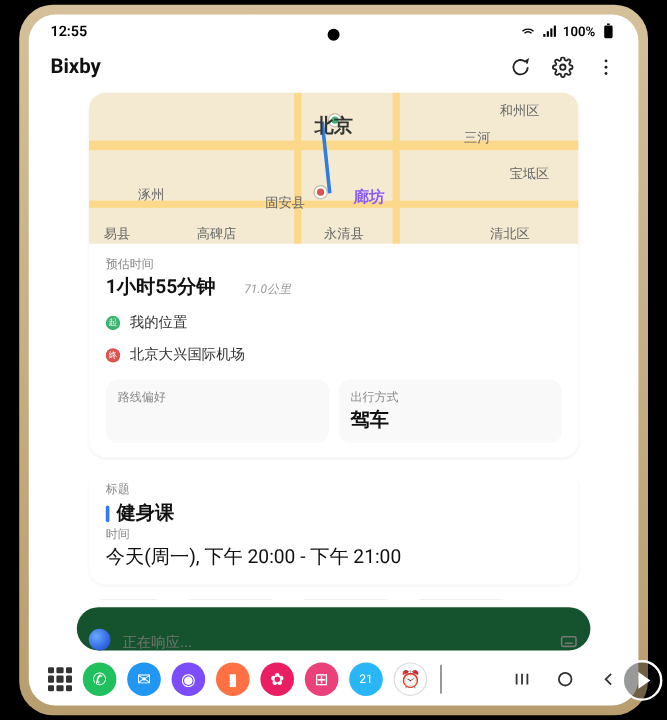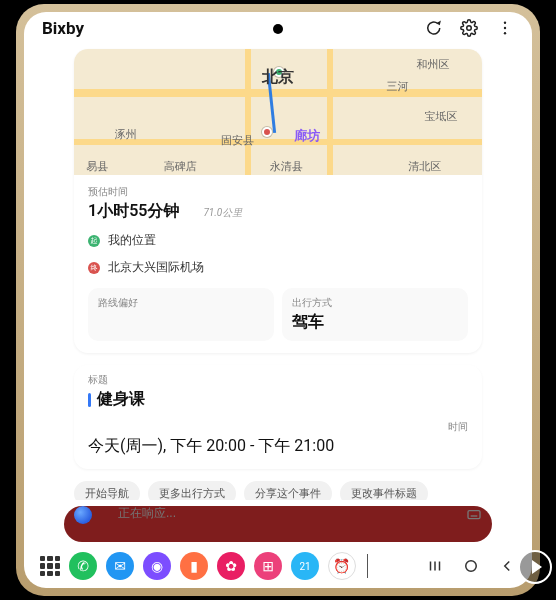--- a/index.html
+++ b/index.html
@@ -132,25 +132,25 @@
   .section { margin-top:12px; padding: 8px 14px 12px; background:#fff; border-radius:14px; box-shadow:0 1px 3px rgba(0,0,0,.05); }
   .title-bar { display:flex; align-items:center; gap:6px; }
   .accent { width:3px; height:14px; background:#3478f6; border-radius:2px; }
   .chip-row { display:flex; gap:8px; margin-top:12px; margin-bottom:4px; overflow-x:auto; }
   .chip { flex-shrink:0; font-size:11px; color:#555; background:#f1f1f1; border-radius:14px; padding:5px 11px; cursor:pointer;}
   
   .input-bar {
     margin: 6px 40px 6px;
     height: 36px;
     display:flex;
-    align-items:flex-start;
-    background:#7f1d1d;
+    align-items:flex-end;
+    background:#14532d;
     border-radius: 18px;
     padding: 0 10px;
-    gap:26px;
+    gap:10px;
   }
   .bixby-dot {
     width:18px; height:18px;
     background: radial-gradient(circle at 35% 35%, #6aa8ff, #2a5fe0 70%);
     border-radius:50%;
   }
   .input-bar input {
     flex:1;
     border:none;
     background:transparent;
@@ -205,20 +205,39 @@
     margin-left:3px;
   }
 </style>
 </head>
 <body>
 
 <div class="device">
   <div class="screen">
     <div class="camera"></div>
 
+    <div class="status-bar">
+      <span>12:55</span>
+      <div class="status-right">
+        <svg viewBox="0 0 24 24" fill="none" stroke="currentColor" stroke-width="2">
+            <path d="M4 12c4-4 12-4 16 0M7 15c3-3 7-3 10 0M12 19h0"></path>
+          </svg>
+        <svg viewBox="0 0 24 24" fill="currentColor">
+            <rect x="3" y="16" width="3" height="4"></rect>
+            <rect x="8" y="12" width="3" height="8"></rect>
+            <rect x="13" y="8" width="3" height="12"></rect>
+            <rect x="18" y="4" width="3" height="16"></rect>
+          </svg>
+        <span>100%</span>
+        <svg viewBox="0 0 24 24" fill="currentColor">
+            <rect x="6" y="4" width="12" height="18" rx="2"></rect>
+            <rect x="10" y="1" width="4" height="2"></rect>
+          </svg>
+      </div>
+    </div>
 
     <div class="header">
       <div class="header-title">Bixby</div>
       <div class="header-actions">
         <svg class="icon-btn" viewBox="0 0 24 24" fill="none" stroke="currentColor" stroke-width="2">
             <path d="M21 12a8 8 0 1 1-3-6.2L21 4l-1 4"></path>
           </svg>
         <svg class="icon-btn" viewBox="0 0 24 24" fill="none" stroke="currentColor" stroke-width="2">
             <circle cx="12" cy="12" r="3"></circle>
             <path d="M19.4 15a1.7 1.7 0 0 0 .3 1.8l.1.1a2 2 0 1 1-2.8 2.8l-.1-.1a1.7 1.7 0 0 0-1.8-.3 1.7 1.7 0 0 0-1 1.5V21a2 2 0 1 1-4 0v-.1a1.7 1.7 0 0 0-1-1.5 1.7 1.7 0 0 0-1.8.3l-.1.1a2 2 0 1 1-2.8-2.8l.1-.1a1.7 1.7 0 0 0 .3-1.8 1.7 1.7 0 0 0-1.5-1H3a2 2 0 1 1 0-4h.1a1.7 1.7 0 0 0 1.5-1 1.7 1.7 0 0 0-.3-1.8l-.1-.1a2 2 0 1 1 2.8-2.8l.1.1a1.7 1.7 0 0 0 1.8.3H9a1.7 1.7 0 0 0 1-1.5V3a2 2 0 1 1 4 0v.1a1.7 1.7 0 0 0 1 1.5 1.7 1.7 0 0 0 1.8-.3l.1-.1a2 2 0 1 1 2.8 2.8l-.1.1a1.7 1.7 0 0 0-.3 1.8V9a1.7 1.7 0 0 0 1.5 1H21a2 2 0 1 1 0 4h-.1a1.7 1.7 0 0 0-1.5 1z"></path>
@@ -279,21 +298,21 @@
           </div>
         </div>
       </div>
 
       <div class="section">
         <div class="label">标题</div>
         <div class="title-bar">
           <div class="accent"></div>
           <div class="value">健身课</div>
         </div>
-        <div class="label" style="margin-top:10px;text-align:right;">时间</div>
+        <div class="label" style="">时间</div>
         <div class="value" style="font-weight:400;">今天(周一), 下午 20:00 - 下午 21:00</div>
       </div>
 
       <div class="chip-row">
         <div class="chip">开始导航</div>
         <div class="chip">更多出行方式</div>
         <div class="chip">分享这个事件</div>
         <div class="chip">更改事件标题</div>
       </div>
     </div>

